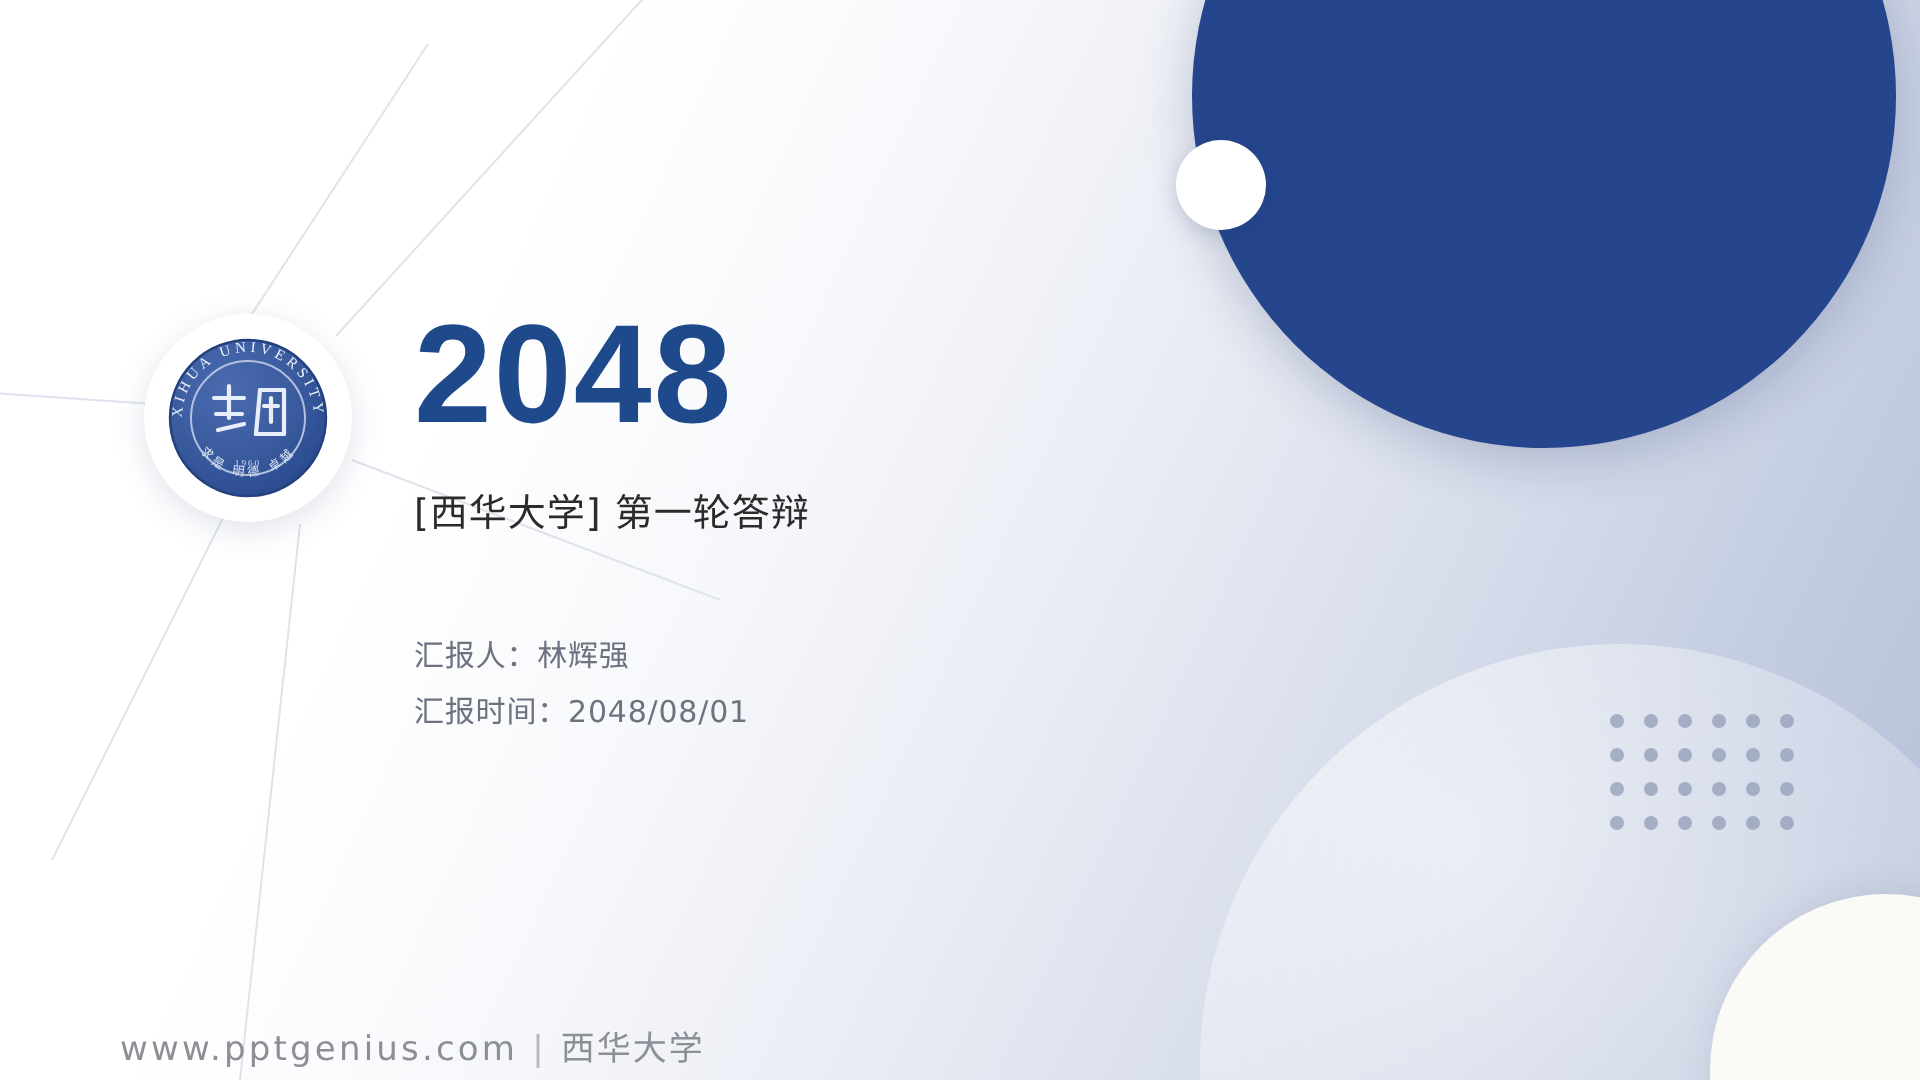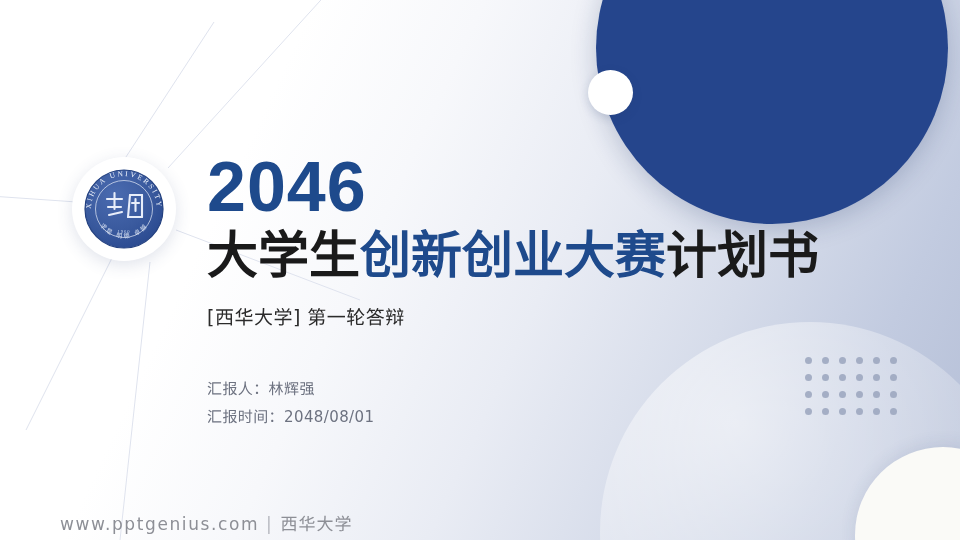--- a/index.html
+++ b/index.html
@@ -256,23 +256,22 @@
         <path d="M 64 32 L 64 54"></path>
         <path d="M 50 54 L 64 54"></path>
         <path d="M 54 40 L 61 40"></path>
         <path d="M 57.5 36 L 57.5 48"></path>
       </g>
       <text x="46" y="70" text-anchor="middle" font-family="'Liberation Serif','DejaVu Serif',serif" font-size="4.6" fill="#cfdcf2" letter-spacing="1">1960</text>
     </svg>
   </div>
 
   <div id="textBlock">
-    <div id="year">2046</div>
-
-    <div id="mainTitle"><span>大学生</span><span class="hl">创新创业大赛</span><span>计划书</span></div>
+    <div id="year">2048</div>
+
 
     <div id="subTitle">[西华大学] 第一轮答辩</div>
 
     <div id="meta">
       <div>汇报人：林辉强</div>
       <div>汇报时间：2048/08/01</div>
     </div>
   </div>
 
   <div id="footer">

